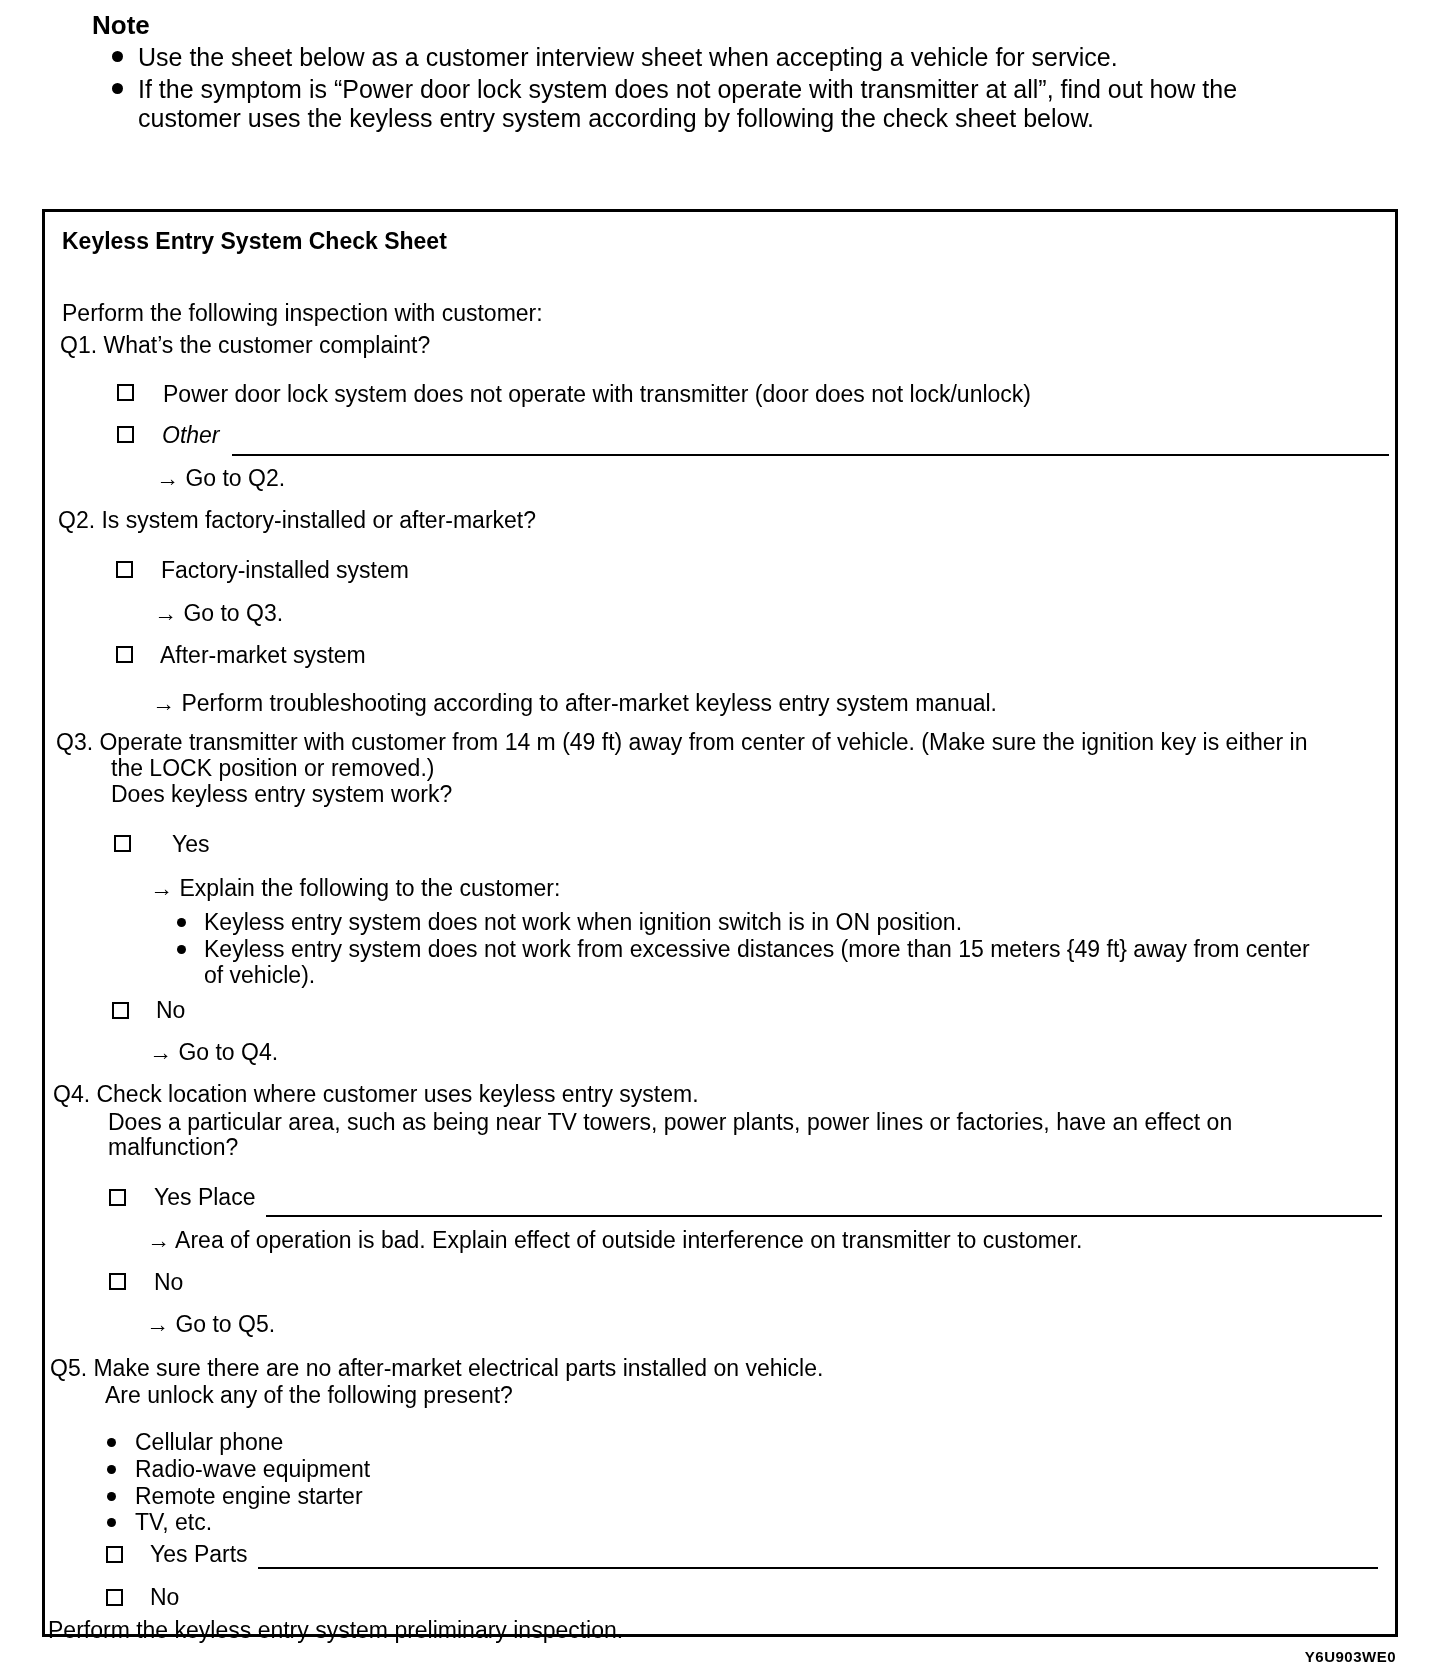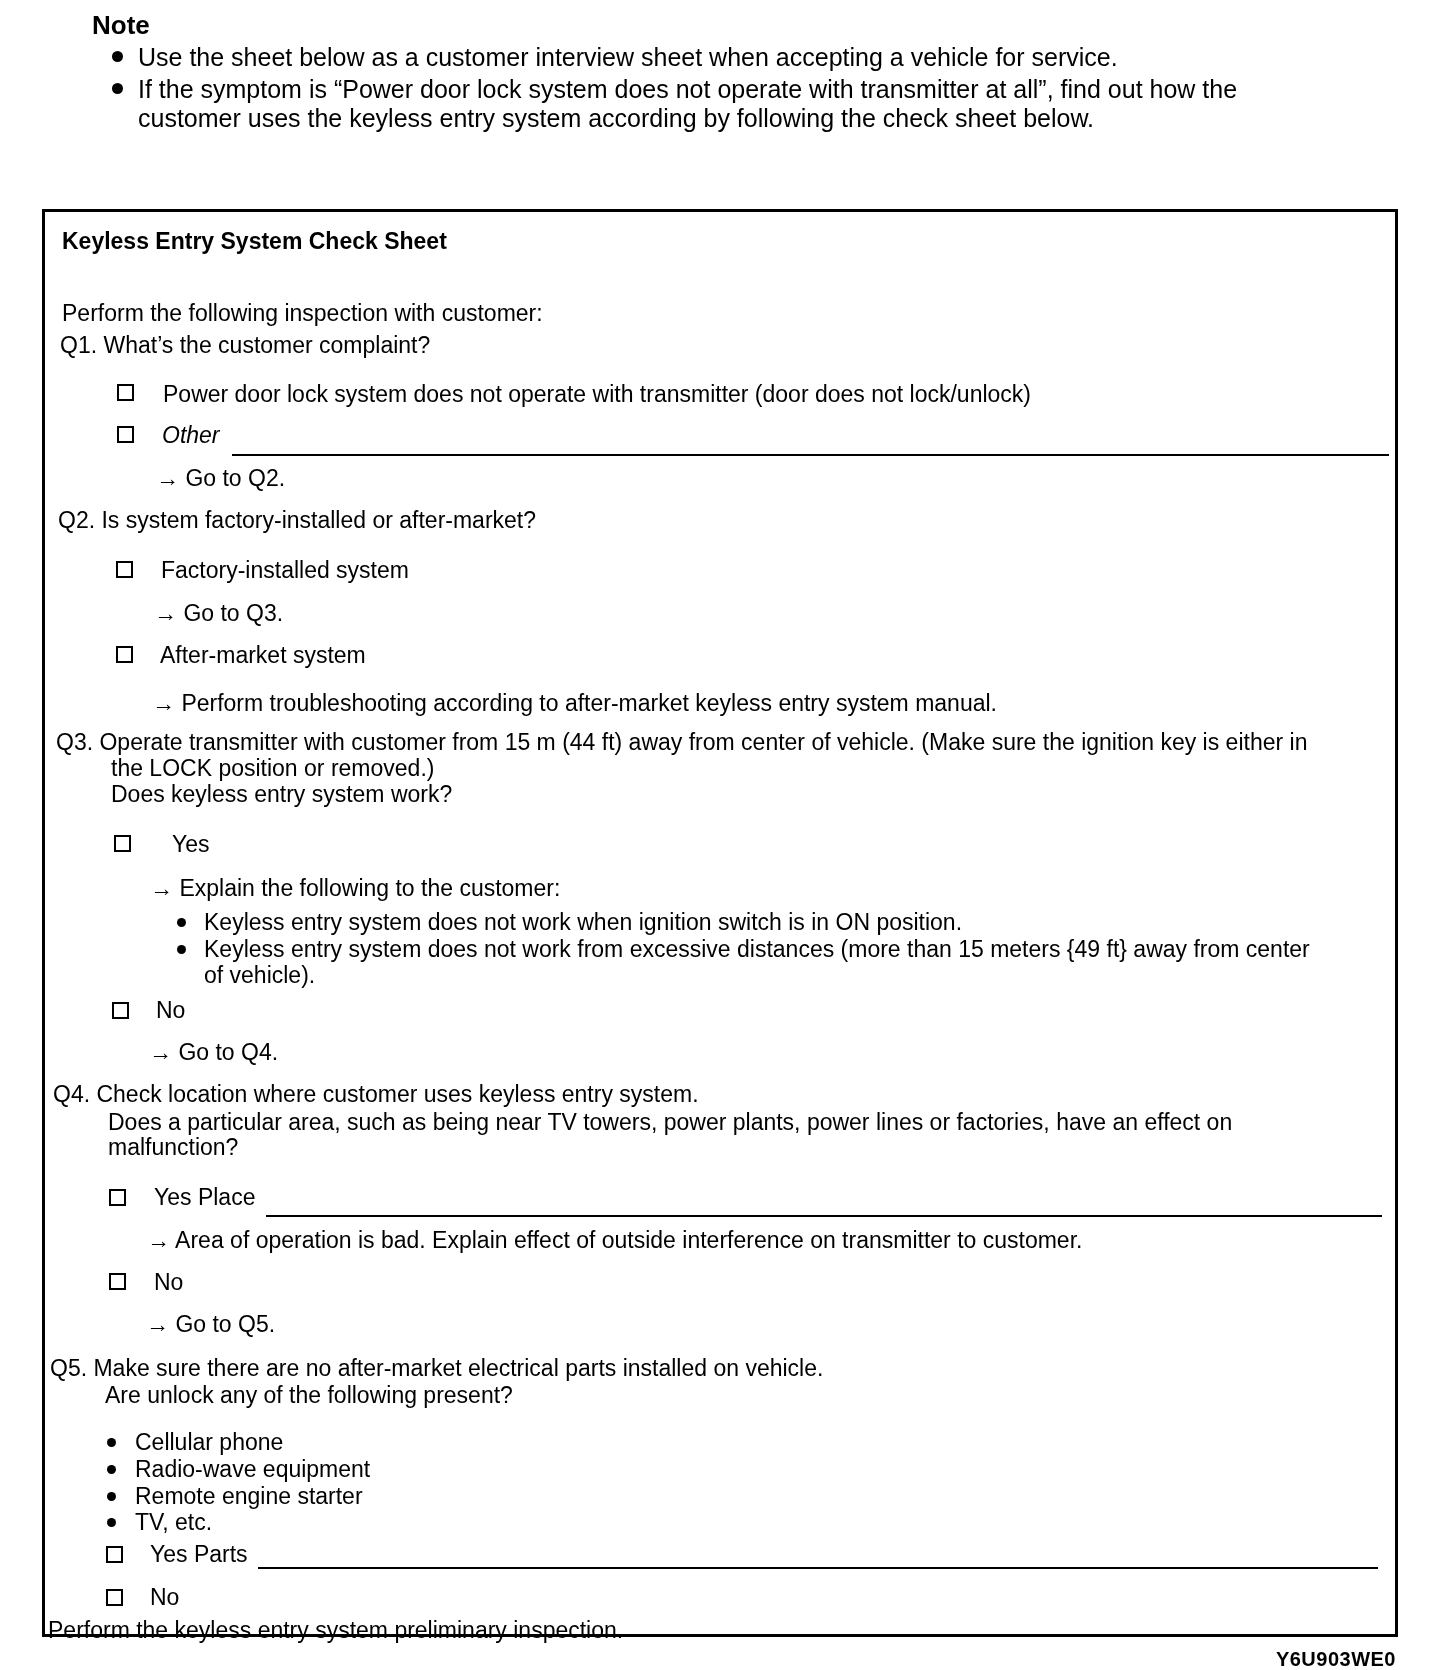--- a/index.html
+++ b/index.html
@@ -15,21 +15,21 @@
     position:absolute; left:42px; top:209px; width:1356px; height:1428px;
     border:3px solid #000; box-sizing:border-box;
   }
   .t { position:absolute; white-space:nowrap; font-size:23px; }
   .title { font-weight:bold; font-size:23px; }
   .cb {
     position:absolute; width:17px; height:17px; border:2px solid #000; box-sizing:border-box; background:#fff;
   }
   .line { position:absolute; height:0; border-top:2px solid #000; }
   .sdot { position:absolute; width:9px; height:9px; border-radius:50%; background:#000; }
-  .fig { position:absolute; right:60px; top:1648px; font-size:20px; font-weight:bold; letter-spacing:0.5px; }
+  .fig { position:absolute; right:60px; top:1648px; font-size:15px; font-weight:bold; letter-spacing:0.5px; }
 </style>
 </head>
 <body>
 
 <div class="abs note-title">Note</div>
 <span class="dot" style="left:112px;top:51px;"></span>
 <div class="abs note-bullet" style="left:138px;top:43px;">Use the sheet below as a customer interview sheet when accepting a vehicle for service.</div>
 <span class="dot" style="left:112px;top:83px;"></span>
 <div class="abs note-bullet" style="left:138px;top:75px;">If the symptom is “Power door lock system does not operate with transmitter at all”, find out how the</div>
 <div class="abs note-bullet" style="left:138px;top:104px;">customer uses the keyless entry system according by following the check sheet below.</div>
@@ -48,21 +48,21 @@
 <div class="t" style="left:156px;top:465px;">→ Go to Q2.</div>
 
 <div class="t" style="left:58px;top:507px;">Q2. Is system factory-installed or after-market?</div>
 <div class="cb" style="left:116px;top:561px;"></div>
 <div class="t" style="left:161px;top:557px;">Factory-installed system</div>
 <div class="t" style="left:154px;top:600px;">→ Go to Q3.</div>
 <div class="cb" style="left:116px;top:646px;"></div>
 <div class="t" style="left:160px;top:642px;">After-market system</div>
 <div class="t" style="left:152px;top:690px;">→ Perform troubleshooting according to after-market keyless entry system manual.</div>
 
-<div class="t" style="left:56px;top:729px;">Q3. Operate transmitter with customer from 15 m (44 ft) away from center of vehicle. (Make sure the ignition key is either in</div>
+<div class="t" style="left:56px;top:729px;">Q3. Operate transmitter with customer from 14 m (49 ft) away from center of vehicle. (Make sure the ignition key is either in</div>
 <div class="t" style="left:111px;top:755px;">the LOCK position or removed.)</div>
 <div class="t" style="left:111px;top:781px;">Does keyless entry system work?</div>
 <div class="cb" style="left:114px;top:835px;"></div>
 <div class="t" style="left:158px;top:831px;margin-left:14px;">Yes</div>
 <div class="t" style="left:150px;top:875px;">→ Explain the following to the customer:</div>
 <span class="sdot" style="left:177px;top:918px;"></span>
 <div class="t" style="left:204px;top:909px;">Keyless entry system does not work when ignition switch is in ON position.</div>
 <span class="sdot" style="left:177px;top:945px;"></span>
 <div class="t" style="left:204px;top:936px;">Keyless entry system does not work from excessive distances (more than 15 meters {49 ft} away from center</div>
 <div class="t" style="left:204px;top:962px;">of vehicle).</div>

